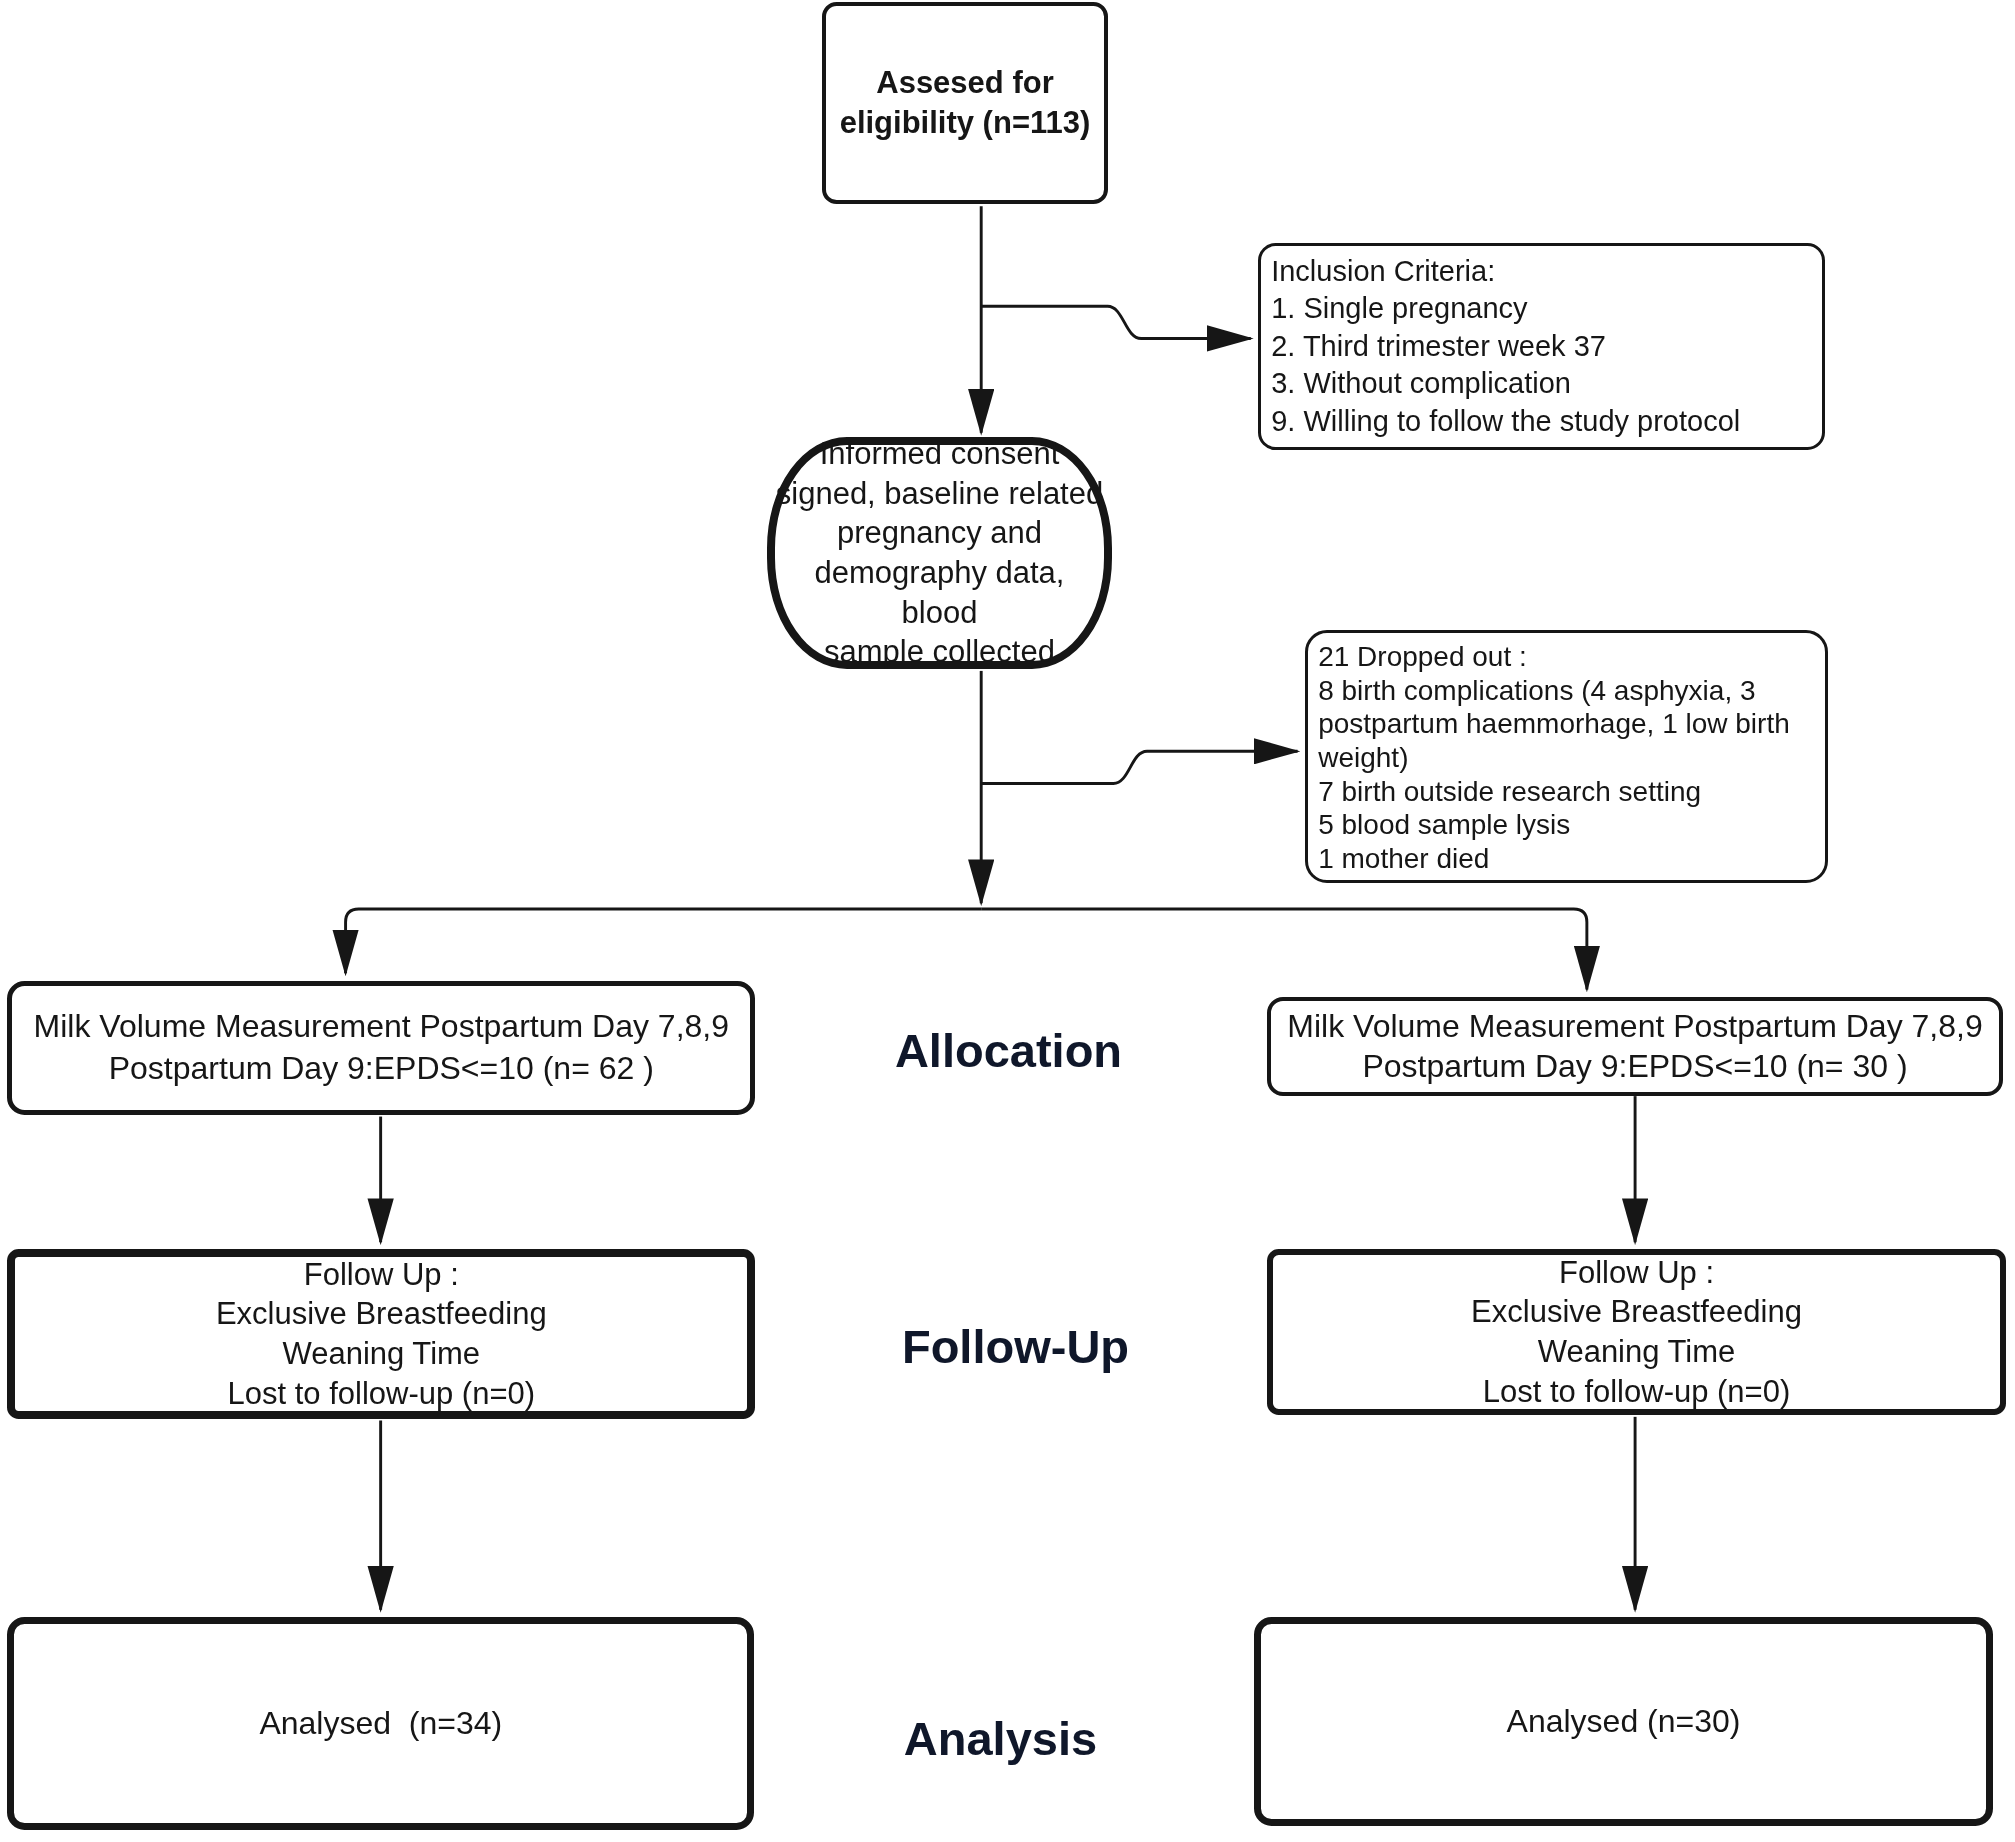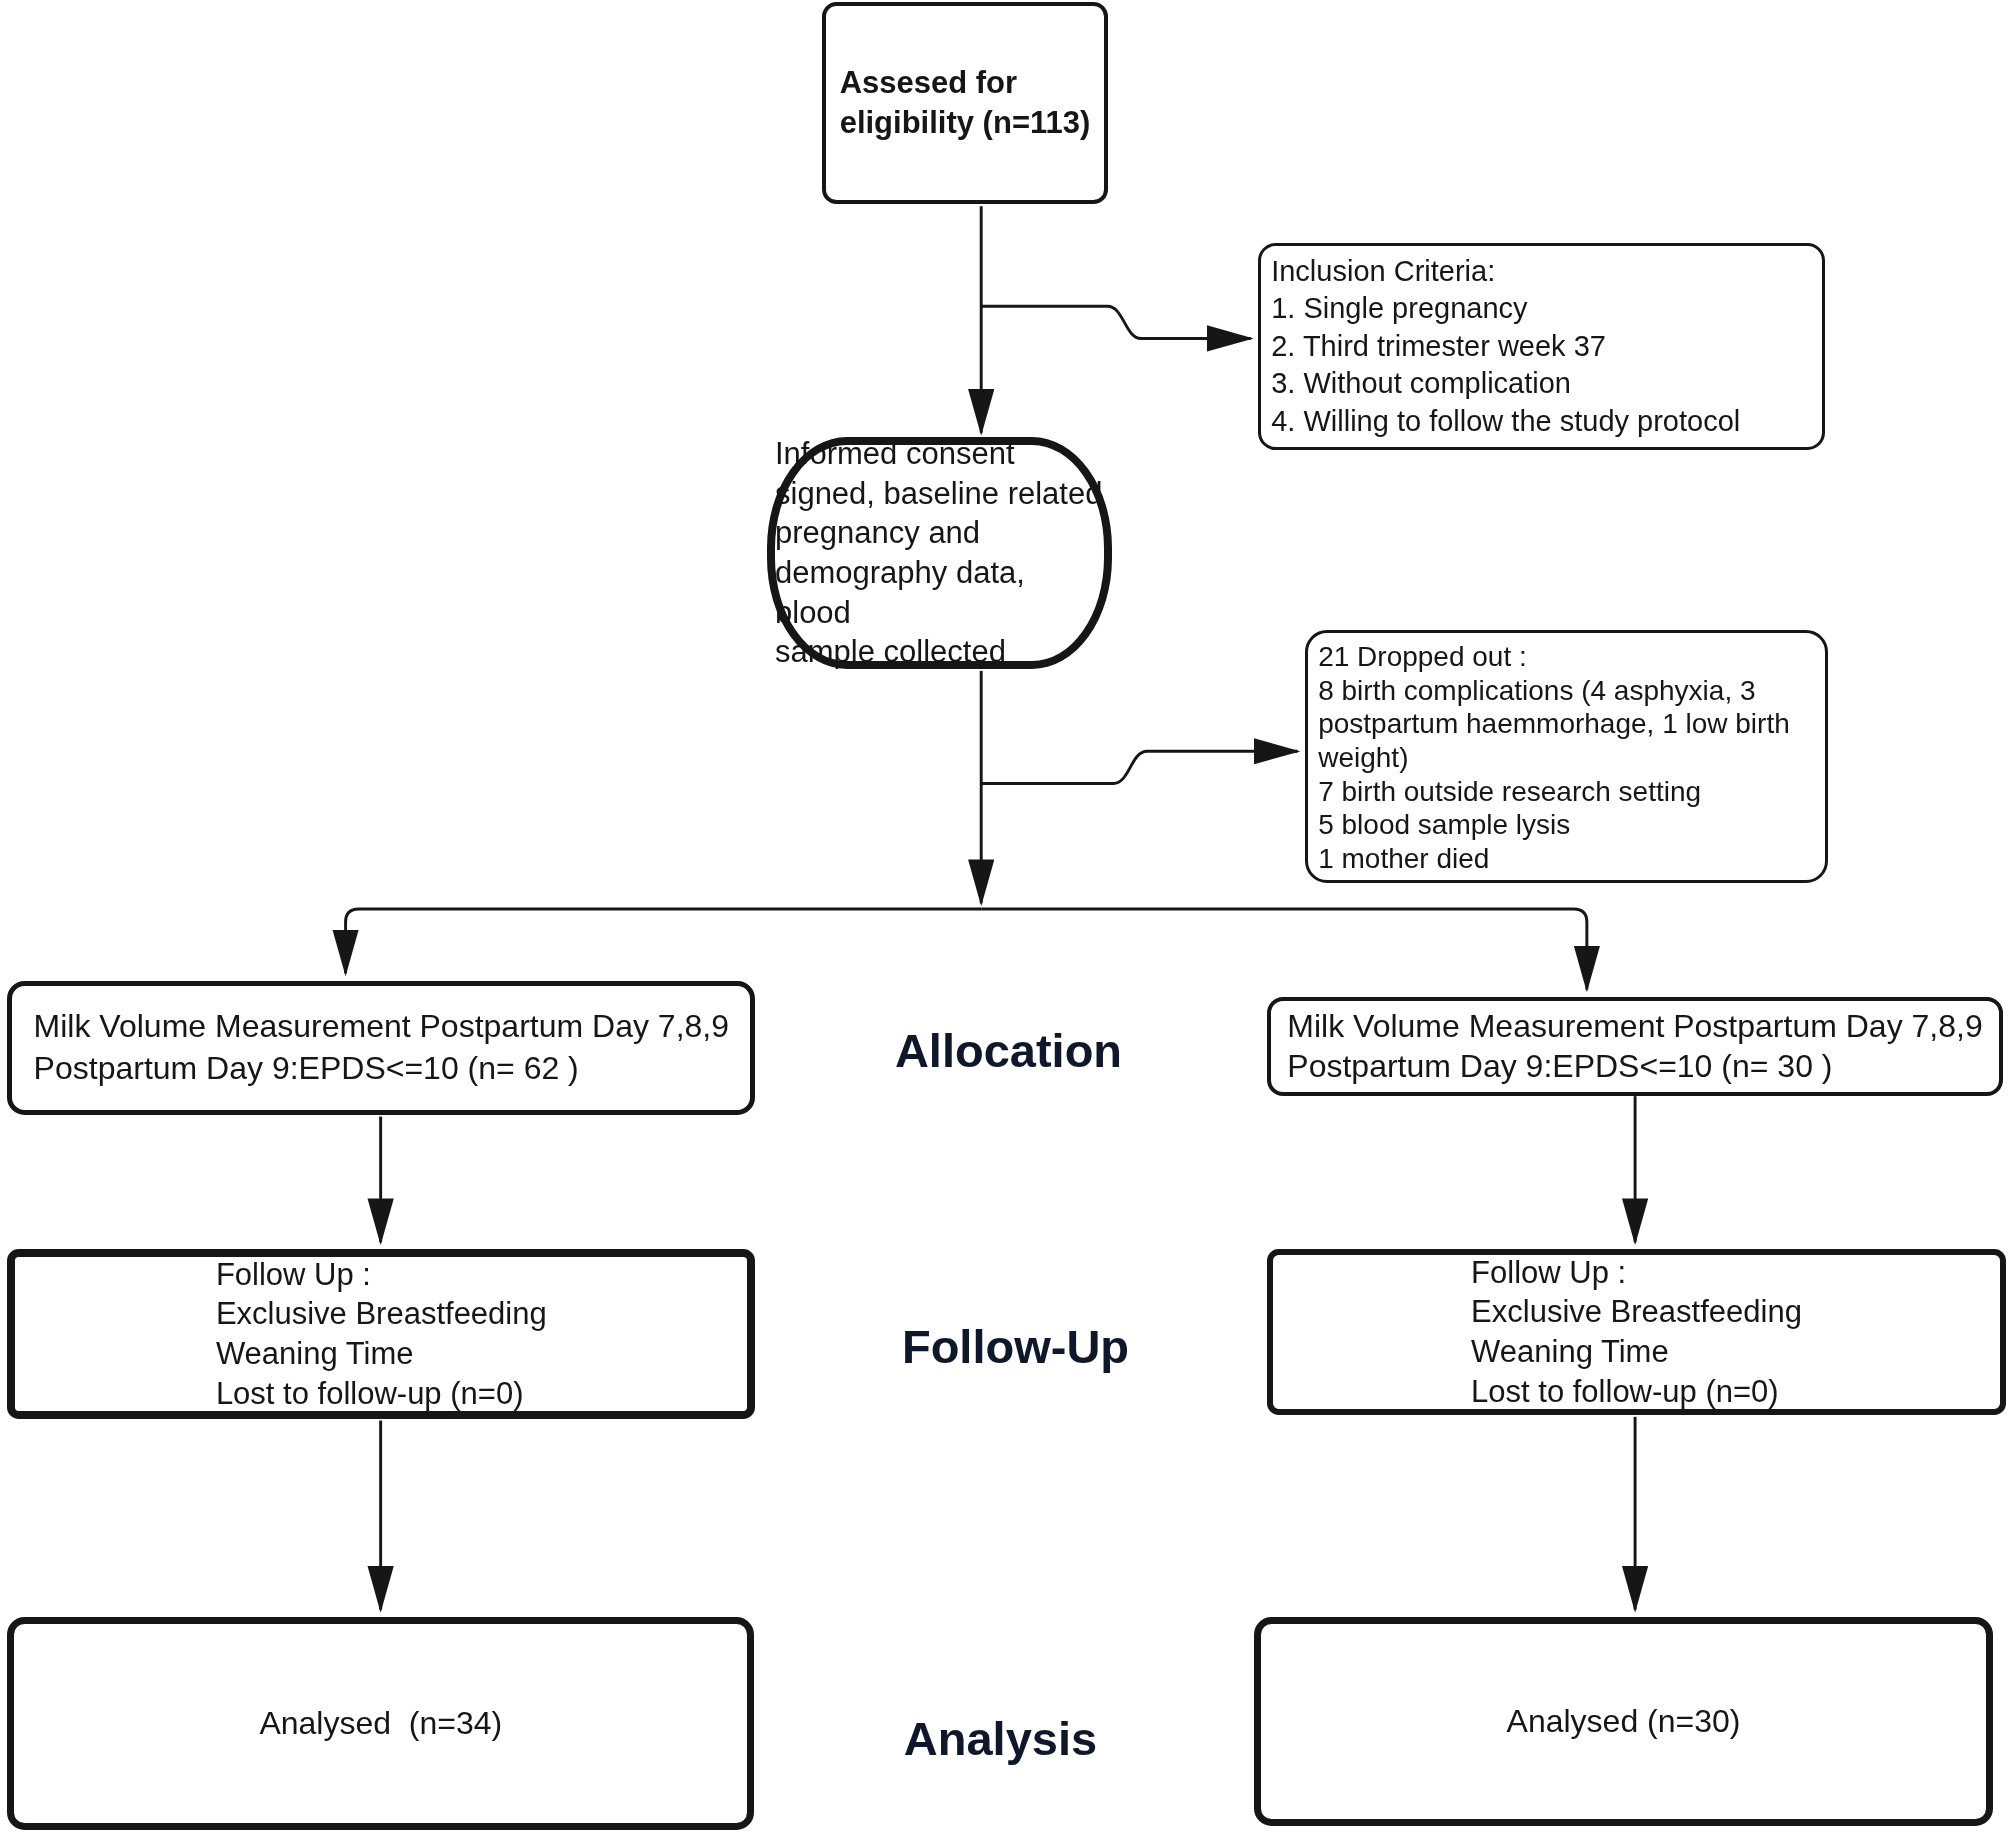--- a/index.html
+++ b/index.html
@@ -19,20 +19,21 @@
     pointer-events: none;
   }
   .box {
     position: absolute;
     box-sizing: border-box;
     background: #ffffff;
     border: 4.4px solid #161616;
     display: flex;
     align-items: center;
     justify-content: center;
+    text-align: center;
     white-space: pre-line;
     line-height: 1.3;
     font-size: 31px;
   }
   .box-assessed {
     left: 822px; top: 2.2px; width: 286px; height: 202px;
     border-width: 4.4px; border-radius: 14.6px;
     font-weight: bold; font-size: 31px;
   }
   .box-inclusion {
@@ -121,21 +122,21 @@
     </g>
   </svg>
 
   <div class="box box-assessed">Assesed for
 eligibility (n=113)</div>
 
   <div class="box box-inclusion">Inclusion Criteria:
 1. Single pregnancy
 2. Third trimester week 37
 3. Without complication
-4. Willing to follow the study protocol</div>
+9. Willing to follow the study protocol</div>
 
   <div class="box box-consent">Informed consent
 signed, baseline related
 pregnancy and
 demography data, blood
 sample collected</div>
 
   <div class="box box-dropped">21 Dropped out :
 8 birth complications (4 asphyxia, 3 postpartum haemmorhage, 1 low birth weight)
 7 birth outside research setting

